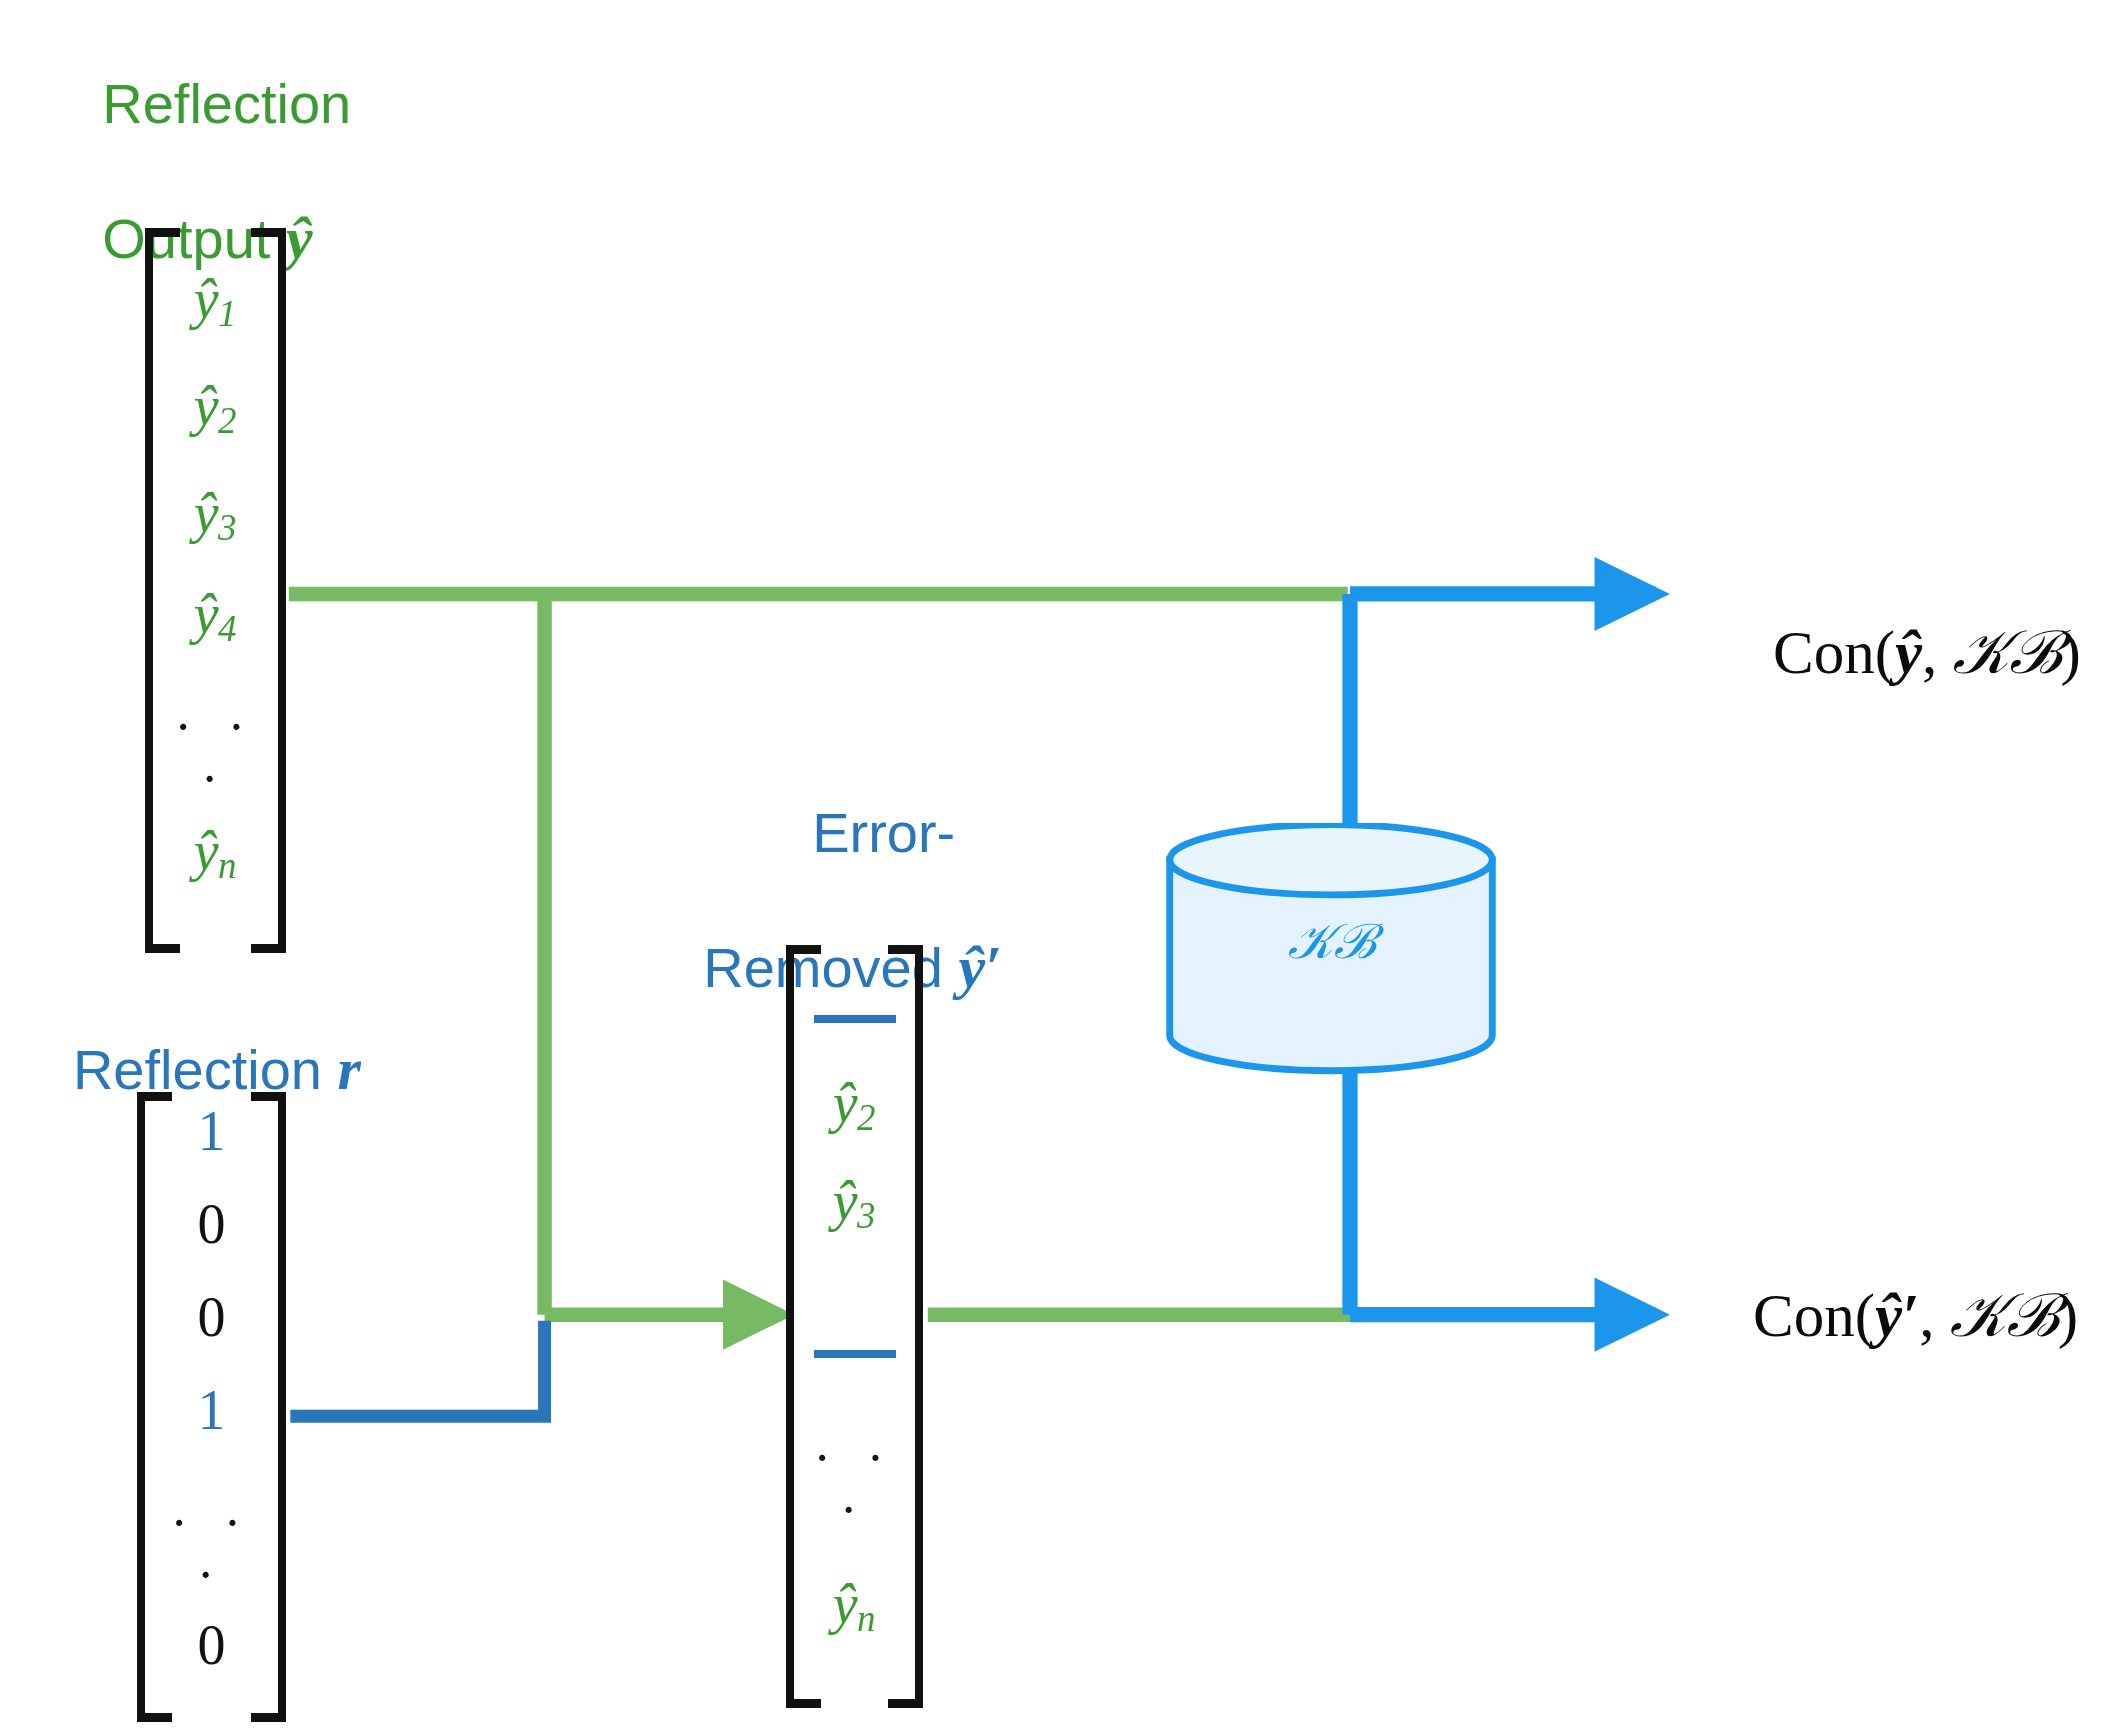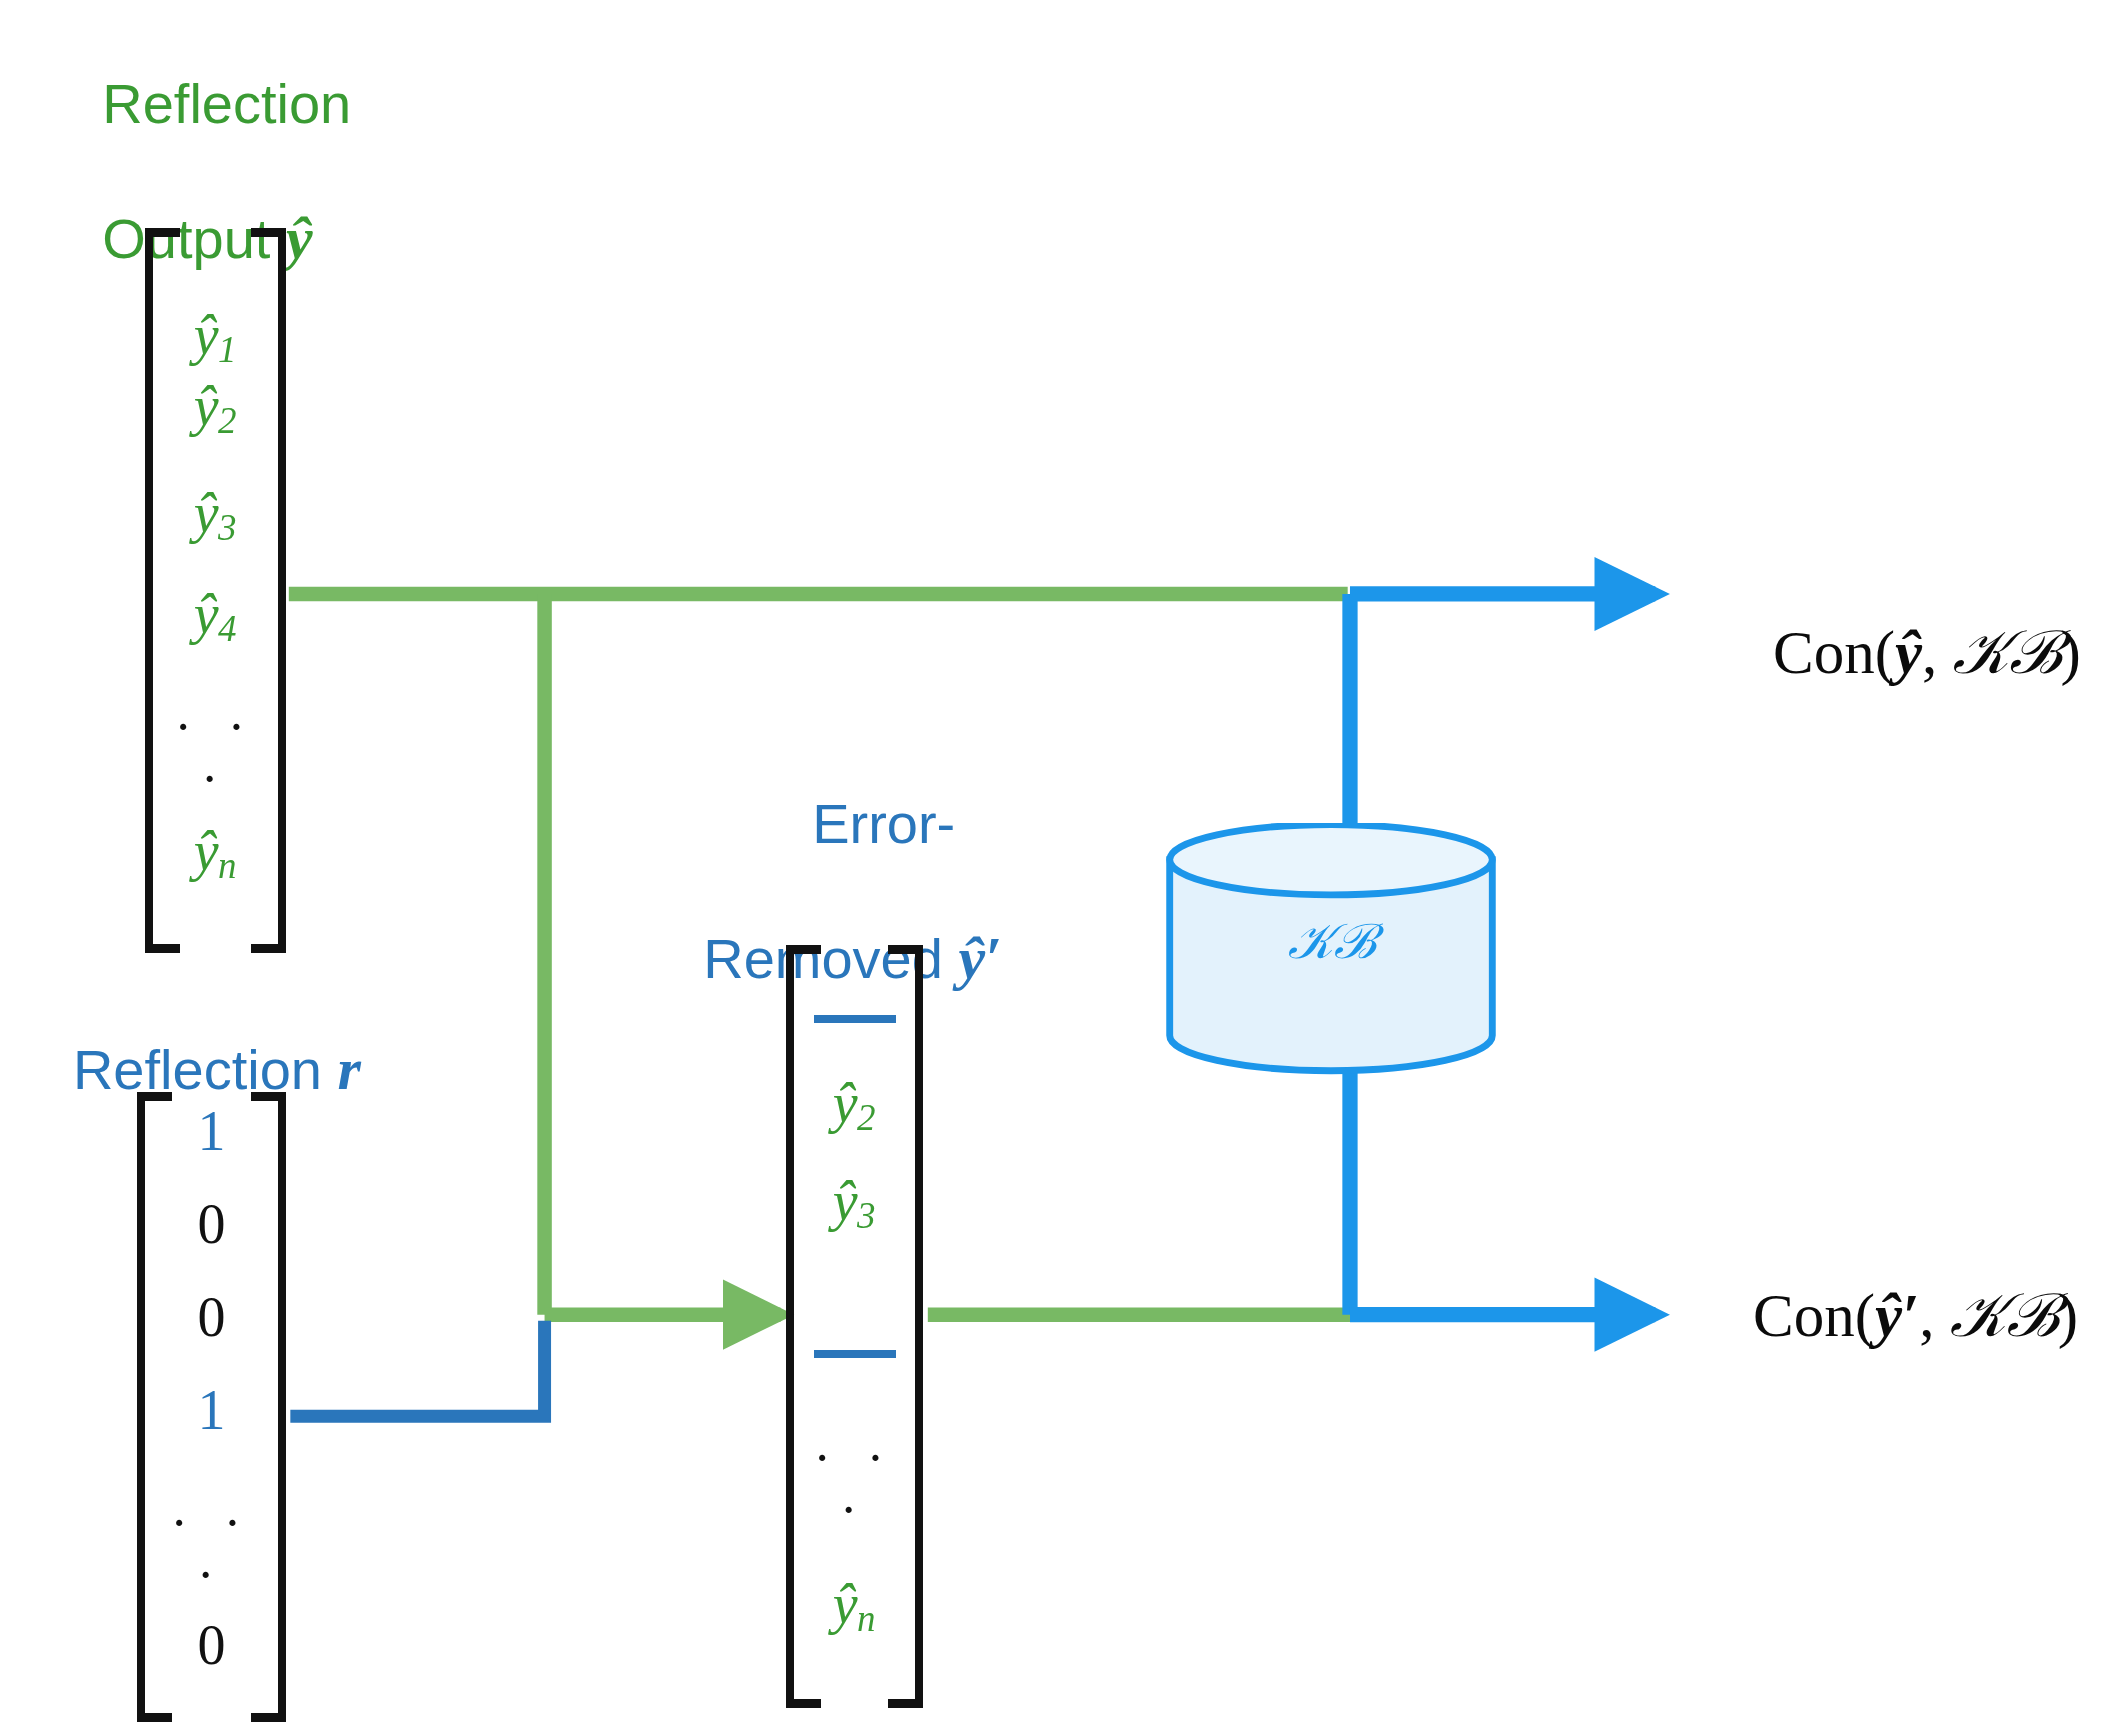--- a/index.html
+++ b/index.html
@@ -183,21 +183,21 @@
     <span>Reflection</span><br>
     <span>Output</span><span> </span><span class="math" style="font-size:60px;">ŷ</span>
   </div>
 
   <div class="vector" style="left:145px; top:228px; width:141px; height:725px;">
     <span class="brk tl"></span>
     <span class="brk tr"></span>
     <span class="brk bl"></span>
     <span class="brk br"></span>
 
-    <span class="cell green" style="top:43px;margin-top:36px;"><span>ŷ</span><span class="sub">1</span></span>
+    <span class="cell green" style="top:43px;"><span>ŷ</span><span class="sub">1</span></span>
     <span class="cell green" style="top:150px;"><span>ŷ</span><span class="sub">2</span></span>
     <span class="cell green" style="top:257px;"><span>ŷ</span><span class="sub">3</span></span>
     <span class="cell green" style="top:358px;text-align:center;"><span>ŷ</span><span class="sub">4</span></span>
     <span class="dots" style="top:473px;">· · ·</span>
     <span class="cell green" style="top:595px;"><span>ŷ</span><span class="sub">n</span></span>
   </div>
 
   <div class="label label-blue" style="left:10.7px; top:968px; font-size:56px;">
     <span>Reflection</span><span> </span><span class="math" style="font-size:60px;">r</span>
   </div>
@@ -210,21 +210,21 @@
 
     <span class="cell blue upright" style="top:10.7px;"><span>1</span></span>
     <span class="cell black upright" style="top:104px;"><span>0</span></span>
     <span class="cell black upright" style="top:197px;"><span>0</span></span>
     <span class="cell blue upright" style="top:290px;"><span>1</span></span>
     <span class="dots" style="top:405px;">· · ·</span>
     <span class="cell black upright" style="top:525px;"><span>0</span></span>
   </div>
 
   <div class="label label-blue" style="left:641px; top:725px; font-size:56px; text-align:left;">
-    <span style="display:inline-block; width:100%; text-align:center;">Error-</span><br>
+    <span style="display:inline-block; width:100%; text-align:center;margin-top:9px;">Error-</span><br>
     <span>Removed</span><span> </span><span class="math" style="font-size:60px;">ŷ′</span>
   </div>
 
   <div class="vector" style="left:786px; top:945px; width:137px; height:763px;">
     <span class="brk tl"></span>
     <span class="brk tr"></span>
     <span class="brk bl"></span>
     <span class="brk br"></span>
 
     <span class="blankbar" style="top:70px;"></span>

